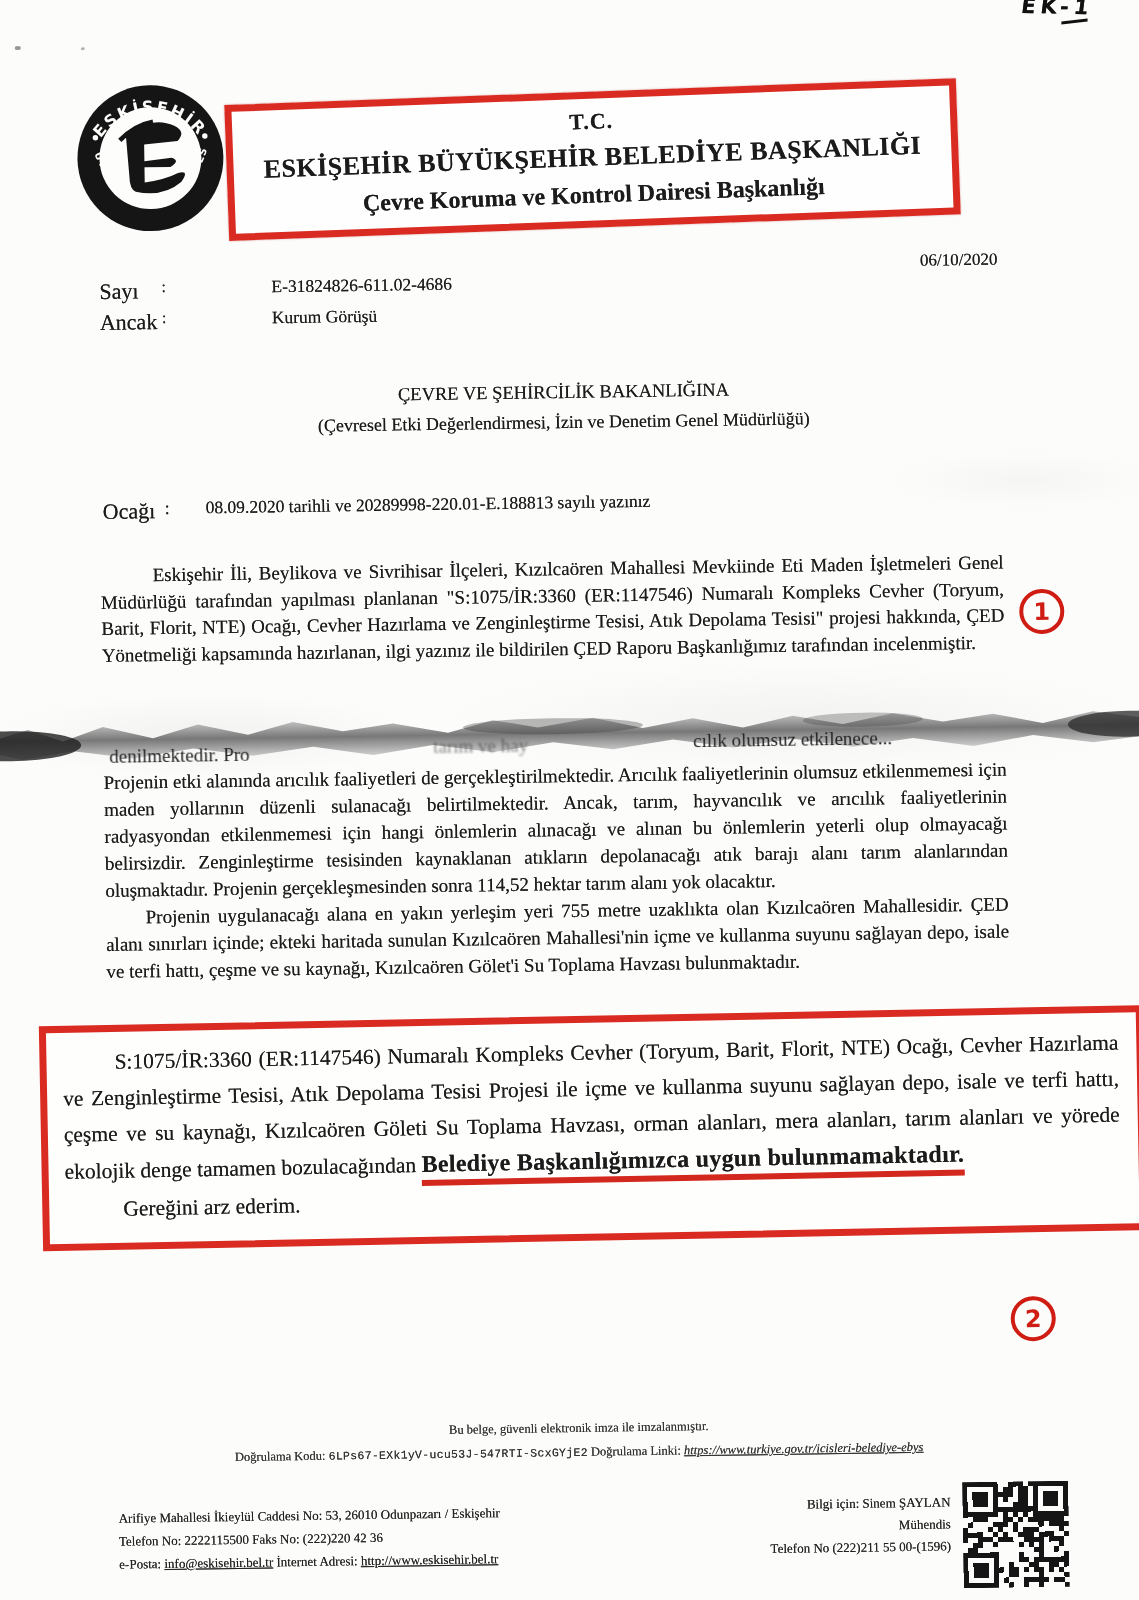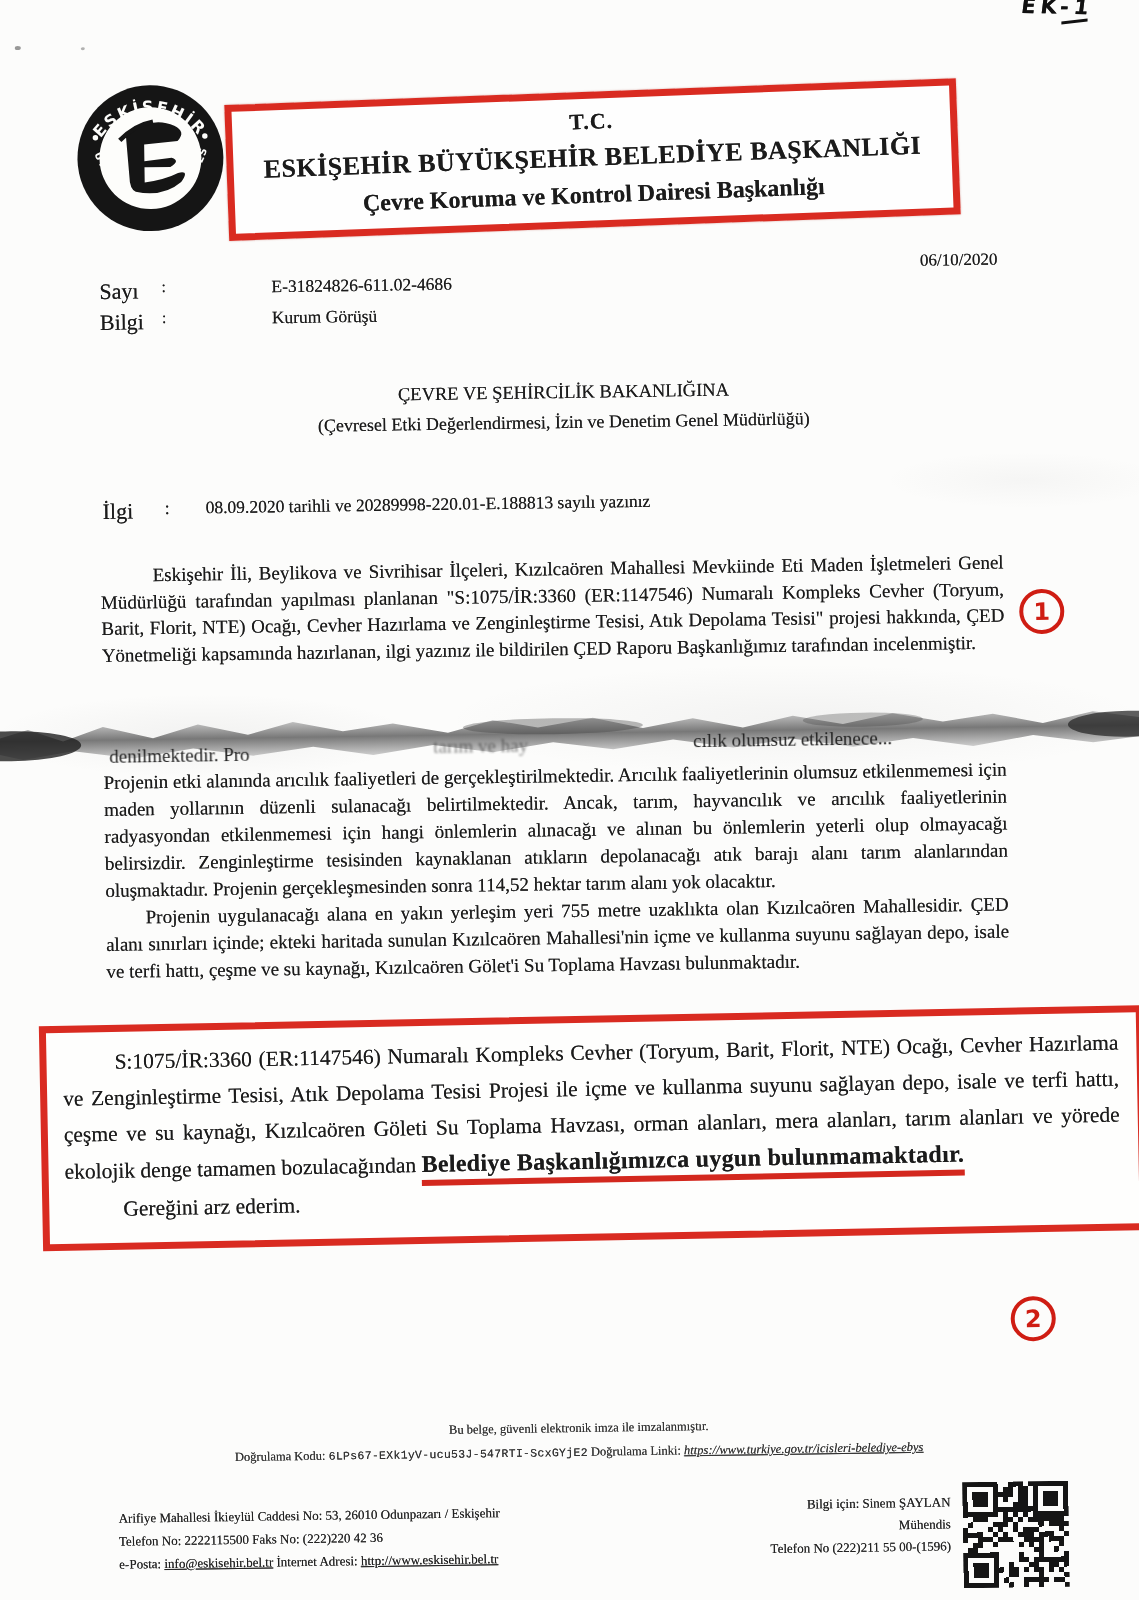--- a/index.html
+++ b/index.html
@@ -135,32 +135,32 @@
     </div>
 
     <div class="abs date scan">06/10/2020</div>
 
     <div class="abs row-sayi scan">
       <span class="meta-label">Sayı</span>
       <span class="meta-colon">:</span>
       <span class="meta-value">E-31824826-611.02-4686</span>
     </div>
     <div class="abs row-konu scan">
-      <span class="meta-label">Bilgi</span>
+      <span class="meta-label">Ancak</span>
       <span class="meta-colon">:</span>
       <span class="meta-value">Kurum Görüşü</span>
     </div>
 
     <div class="abs recipient scan">
       <div class="line1">ÇEVRE VE ŞEHİRCİLİK BAKANLIĞINA</div>
       <div class="line2">(Çevresel Etki Değerlendirmesi, İzin ve Denetim Genel Müdürlüğü)</div>
     </div>
 
     <div class="abs row-ilgi scan">
-      <span class="meta-label">İlgi</span>
+      <span class="meta-label">Ocağı</span>
       <span class="meta-colon">:</span>
       <span class="meta-value">08.09.2020 tarihli ve 20289998-220.01-E.188813 sayılı yazınız</span>
     </div>
 
     <div class="abs para p1 scan">Eskişehir İli, Beylikova ve Sivrihisar İlçeleri, Kızılcaören Mahallesi Mevkiinde Eti Maden İşletmeleri Genel Müdürlüğü tarafından yapılması planlanan "S:1075/İR:3360 (ER:1147546) Numaralı Kompleks Cevher (Toryum, Barit, Florit, NTE) Ocağı, Cevher Hazırlama ve Zenginleştirme Tesisi, Atık Depolama Tesisi" projesi hakkında, ÇED Yönetmeliği kapsamında hazırlanan, ilgi yazınız ile bildirilen ÇED Raporu Başkanlığımız tarafından incelenmiştir.</div>
 
     <div class="abs ring ring1">
       <span>1</span>
     </div>
 

